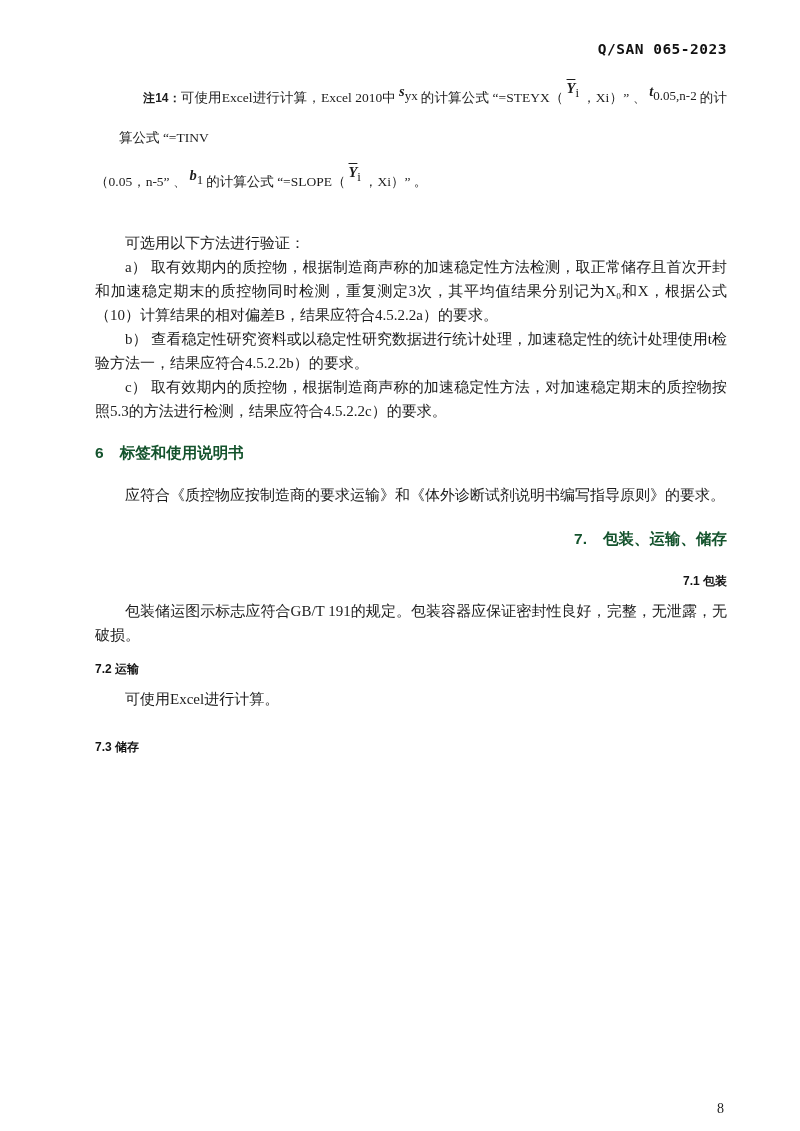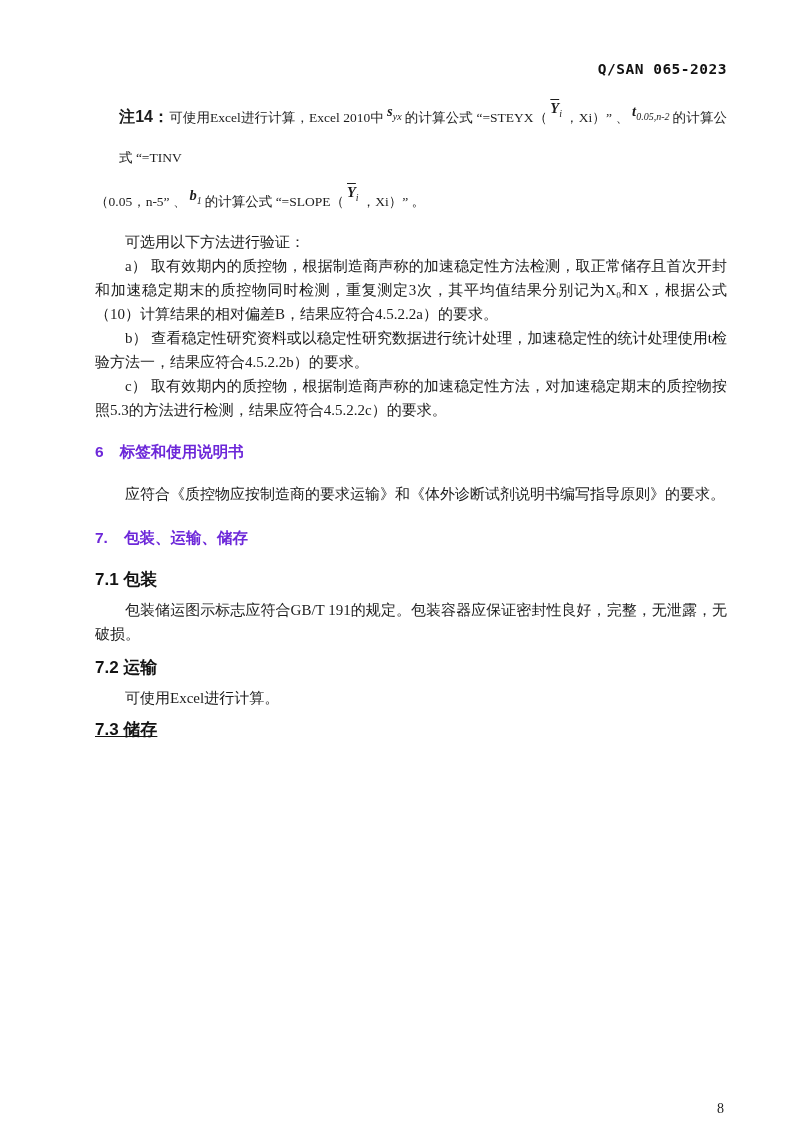--- a/index.html
+++ b/index.html
@@ -6,102 +6,101 @@
   body {
     width: 800px; height: 1131px;
     background: #ffffff;
     color: #1c1c1c;
     font-family: "Liberation Serif", serif;
     position: relative;
     overflow: hidden;
   }
   .page {
     position: absolute; inset: 0;
-    padding: 60px 73px 0 95px;
+    padding: 40px 73px 0 95px;
     box-sizing: border-box;
   }
   
   .doc-code {
     text-align: right;
     font-family: "DejaVu Sans Mono", "Liberation Mono", monospace;
     font-size: 14.5px;
     line-height: 18px;
     letter-spacing: 0.5px;
     font-weight: bold;
     color: #111;
   }
   
   .note {
     margin-top: 16px;
     font-size: 13.5px;
     line-height: 40px;
     text-align: justify;
   }
   .note-line1 { padding-left: 24px; }
-  .note-label { font-weight: bold; font-family: "Liberation Sans", sans-serif; font-size: 16px; }
+  .note-label { font-weight: bold; font-family: "Liberation Sans", sans-serif; font-size: 12px; margin-left: 24px; }
   .mraise {
     display: inline-block;
     position: relative;
     top: -6px;
     margin: 0 3px;
     line-height: 1;
     white-space: nowrap;
   }
   .mraise.hi { top: -9px; margin-top: 16px; }
   .mbase {
     font-style: italic;
     font-family: "Liberation Serif", serif;
     font-size: 14.5px;
     font-weight: bold;
   }
   .ol { text-decoration: overline; }
   .msub {
-    font-size: 10px;
-    font-style: italic;
+    font-size: 13px;
     vertical-align: sub;
   }
   
   .h-clause {
     margin: 10px 0 0 0;
     font-family: "Liberation Sans", sans-serif;
     font-weight: bold;
     font-size: 15.5px;
     line-height: 20px;
     color: #141414;
   }
   .h-chapter {
     margin: 20px 0 0 0;
     font-family: "Liberation Sans", sans-serif;
     font-weight: bold;
     font-size: 15.5px;
     line-height: 20px;
-    color: #6d28d9;
+    color: #14532d;
   }
   .h-chapter .num { display: inline-block; margin-right: 16px; }
   .h-sub {
     margin: 12px 0 0 0;
     font-family: "Liberation Sans", sans-serif;
     font-weight: bold;
-    font-size: 17px;
+    font-size: 12px;
     line-height: 20px;
     color: #141414;
   }
   
   .para {
     margin: 8px 0 0 0;
     font-size: 15px;
     line-height: 24px;
     text-indent: 2em;
     text-align: justify;
   }
-  .para.first { margin-top: 8px; }
+  .para.first { margin-top: 29px; }
   .para.after-h { margin-top: 20px; }
   .item { margin: 0; }
-  .mt22 { margin-top: 22px; }
-  .mt10 { margin-top: 10px; text-decoration: underline; }
+  .mt22 { margin-top: 22px; text-align: right; }
+  .mt10 { margin-top: 26px; }
   
   .page-num {
     position: absolute;
     top: 1101px;
     right: 76px;
     font-size: 14px;
     font-family: "Liberation Serif", serif;
     color: #222;
   }
 </style>

